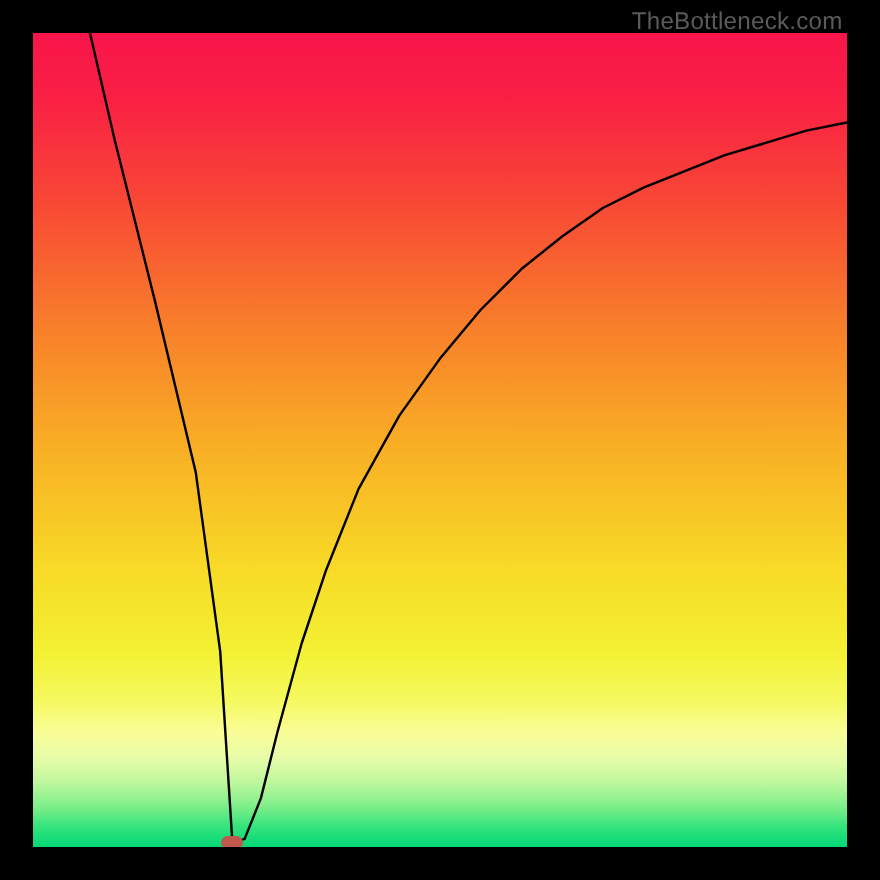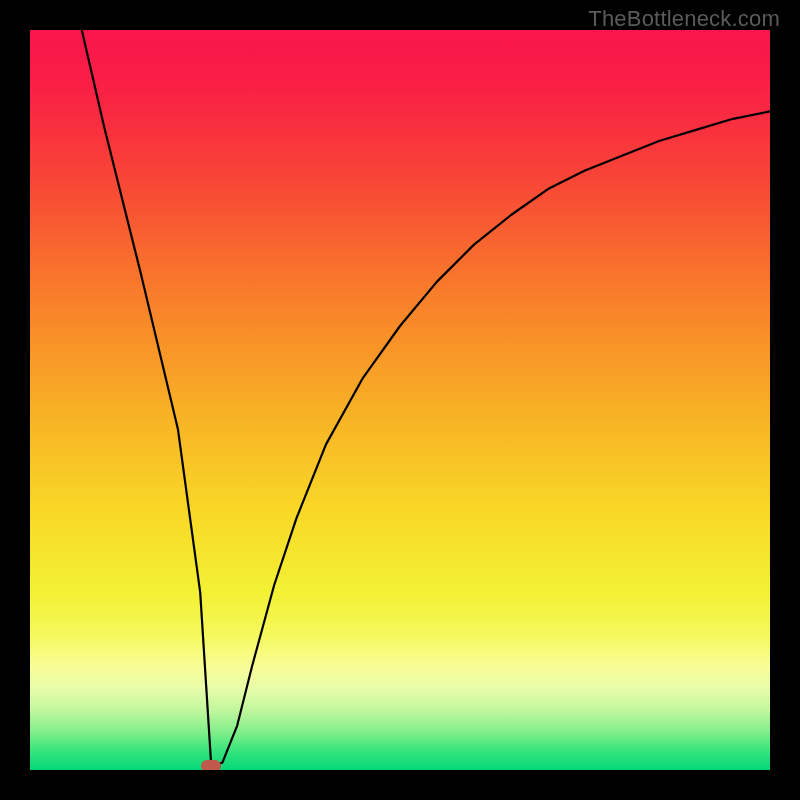--- a/index.html
+++ b/index.html
@@ -31,21 +31,21 @@
   }
   .curve-svg {
     position: absolute;
     inset: 0;
     width: 100%;
     height: 100%;
   }
   .watermark {
     position: absolute;
     top: 6px;
-    right: 20px;
+    right: 34px;
     color: #5b5b5b;
     font-size: 22px;
     letter-spacing: 0.2px;
     font-weight: 400;
   }
   .marker {
     position: absolute;
     width: 20px;
     height: 12px;
     border-radius: 6px;

